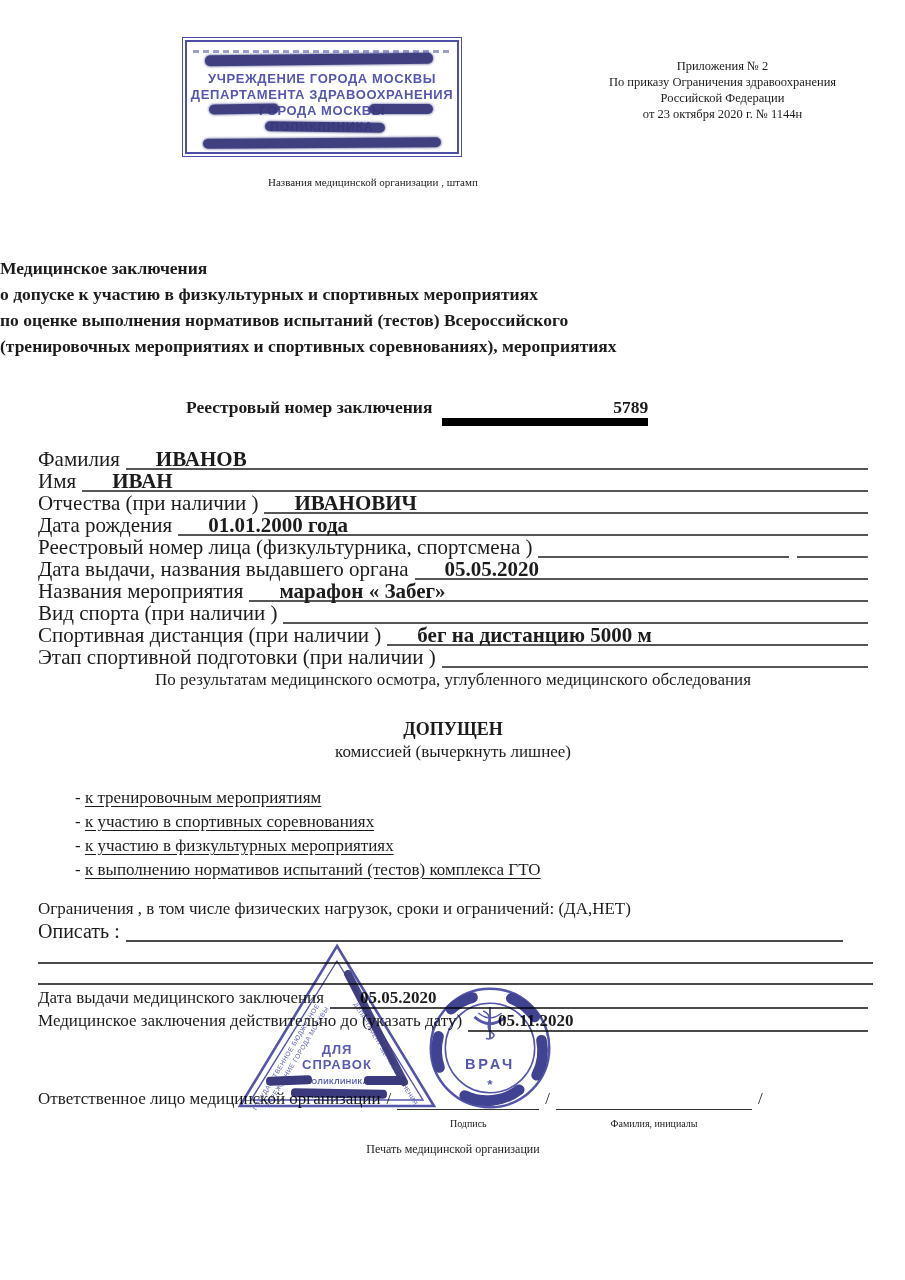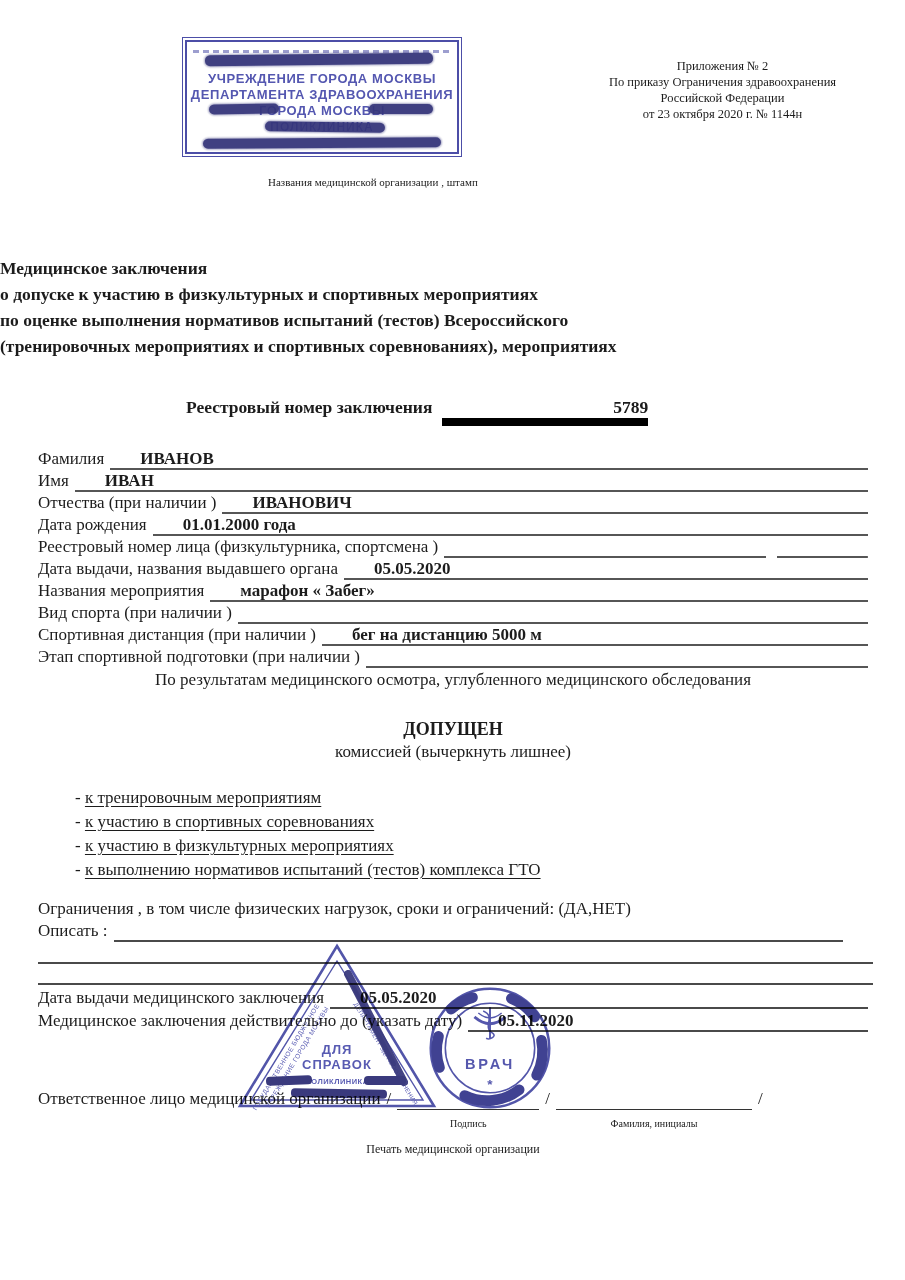--- a/index.html
+++ b/index.html
@@ -27,33 +27,33 @@
     text-align:center; font-size:12.5px; line-height:16px; }
   
   .doc-title { padding-top:255px; text-align:left; font-weight:bold;
     font-size:17.5px; line-height:26px; }
   
   .content { position:relative; margin:0 37px 0 38px; }
   .registry-row { margin:38px 0 0 148px; font-size:17.5px; font-weight:bold; display:flex;text-align:right; }
   .registry-line { display:inline-block; width:206px; border-bottom:8px solid #000000;
     margin-left:10px; padding-left:26px; }
   .fields { margin-top:22px; }
-  .field-row { display:flex; font-size:17px; line-height:22px; height:22px; white-space:nowrap;justify-content:space-between; }
+  .field-row { display:flex; font-size:21px; line-height:22px; height:22px; white-space:nowrap;justify-content:space-between; }
   .field-label { padding-right:6px; }
   .field-underline { flex:1; border-bottom:2px solid #565656; min-width:40px; }
   .field-value { font-weight:bold; padding-left:30px; }
   .gap-row .field-underline { border-bottom:none;
     background:linear-gradient(90deg,#565656 0 76%,transparent 76% 78.5%,#565656 78.5% 100%) bottom/100% 2px no-repeat; }
   .exam-note { text-align:center; font-size:17px; margin-top:2px; }
   .decision-title { text-align:center; font-weight:bold; font-size:18px; margin-top:29px; }
   .decision-sub { text-align:center; font-size:17px; margin-top:2px; }
   .adm-list { margin:24px 0 0 37px; font-size:17px; line-height:24px; }
   .adm-item .u { text-decoration:underline; text-underline-offset:3px; }
   .restrict-note { margin-top:16px; font-size:17px; line-height:22px; }
-  .describe-row { display:flex; font-size:17px; line-height:22px; margin-right:25px; }
+  .describe-row { display:flex; font-size:20px; line-height:22px; margin-right:25px; }
   .describe-row .field-underline { border-bottom:2px solid #4a4a4a; }
   .full-line { height:22px; border-bottom:2px solid #4a4a4a; margin-right:-5px; }
   .full-line + .full-line { height:21px; }
   .date-row { display:flex; font-size:17px; line-height:23px; height:23px; white-space:nowrap; }
   .date-row .field-underline { border-bottom:2px solid #4a4a4a; }
   
   .sig-row { display:flex; margin-top:56px; font-size:17px; line-height:22px; align-items:flex-end; }
   .slash { padding:0 6px; }
   .sig-blank { position:relative; display:inline-block; border-bottom:1.5px solid #333; height:20px; }
   .sig-blank.b1 { width:142px; }

